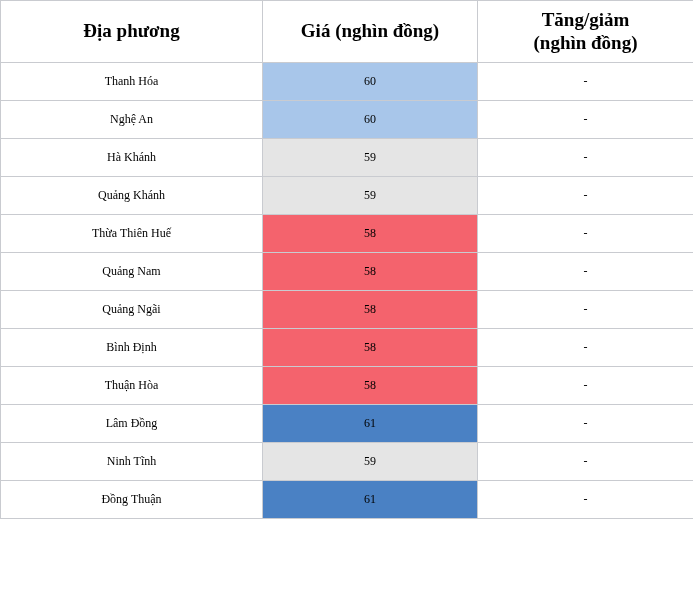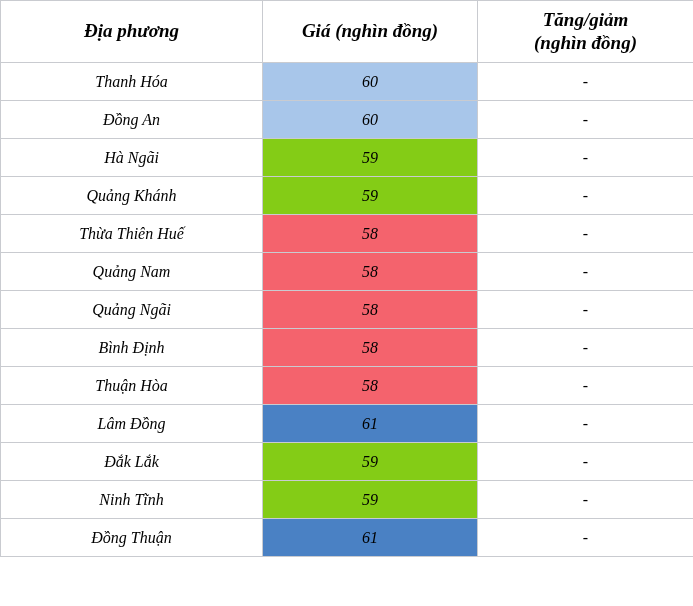--- a/index.html
+++ b/index.html
@@ -11,32 +11,31 @@
     width: 693px;
     height: 606px;
     font-family: "Liberation Serif", serif;
     color: #000000;
     overflow: hidden;
   }
   .price-table {
     width: 693px;
     border-collapse: collapse;
     table-layout: fixed;
-    font-style: italic;
   }
   .price-table col.c-locale { width: 262px; }
   .price-table col.c-price  { width: 215px; }
   .price-table col.c-change { width: 216px; }
 
   .price-table th,
   .price-table td {
     border: 1px solid #c9cbd0;
     text-align: center;
     vertical-align: middle;
-    font-size: 16px;
+    font-size: 12px;
     line-height: 1.2;
     padding: 0;
     height: 38px;
     box-sizing: border-box;
   }
   .price-table thead th {
     font-weight: bold;
     font-size: 19px;
     height: 62px;
     padding: 4px 6px;
@@ -49,21 +48,21 @@
   td.locale {
     background: #ffffff;
   }
   td.price {
     font-weight: normal;
   }
   td.change {
     background: #ffffff;
   }
   
-  td.price.plain   { background: #84cc16; }
+  td.price.plain   { background: #e5e5e5; }
   td.price.light   { background: #a8c6ea; }
   td.price.red     { background: #f4636d; }
   td.price.blue    { background: #4a81c4; }
 </style>
 </head>
 <body>
 
 <table class="price-table">
   <colgroup>
     <col class="c-locale">
@@ -82,26 +81,26 @@
       </th>
     </tr>
   </thead>
   <tbody id="table-body">
       <tr>
         <td class="locale">Thanh Hóa</td>
         <td class="price light">60</td>
         <td class="change">-</td>
       </tr>
       <tr>
-        <td class="locale">Đồng An</td>
+        <td class="locale">Nghệ An</td>
         <td class="price light">60</td>
         <td class="change">-</td>
       </tr>
       <tr>
-        <td class="locale">Hà Ngãi</td>
+        <td class="locale">Hà Khánh</td>
         <td class="price plain">59</td>
         <td class="change">-</td>
       </tr>
       <tr>
         <td class="locale">Quảng Khánh</td>
         <td class="price plain">59</td>
         <td class="change">-</td>
       </tr>
       <tr>
         <td class="locale">Thừa Thiên Huế</td>
@@ -127,25 +126,20 @@
         <td class="locale">Thuận Hòa</td>
         <td class="price red">58</td>
         <td class="change">-</td>
       </tr>
       <tr>
         <td class="locale">Lâm Đồng</td>
         <td class="price blue">61</td>
         <td class="change">-</td>
       </tr>
       <tr>
-        <td class="locale">Đắk Lắk</td>
-        <td class="price plain">59</td>
-        <td class="change">-</td>
-      </tr>
-      <tr>
         <td class="locale">Ninh Tĩnh</td>
         <td class="price plain">59</td>
         <td class="change">-</td>
       </tr>
       <tr>
         <td class="locale">Đồng Thuận</td>
         <td class="price blue">61</td>
         <td class="change">-</td>
       </tr>
     </tbody>

